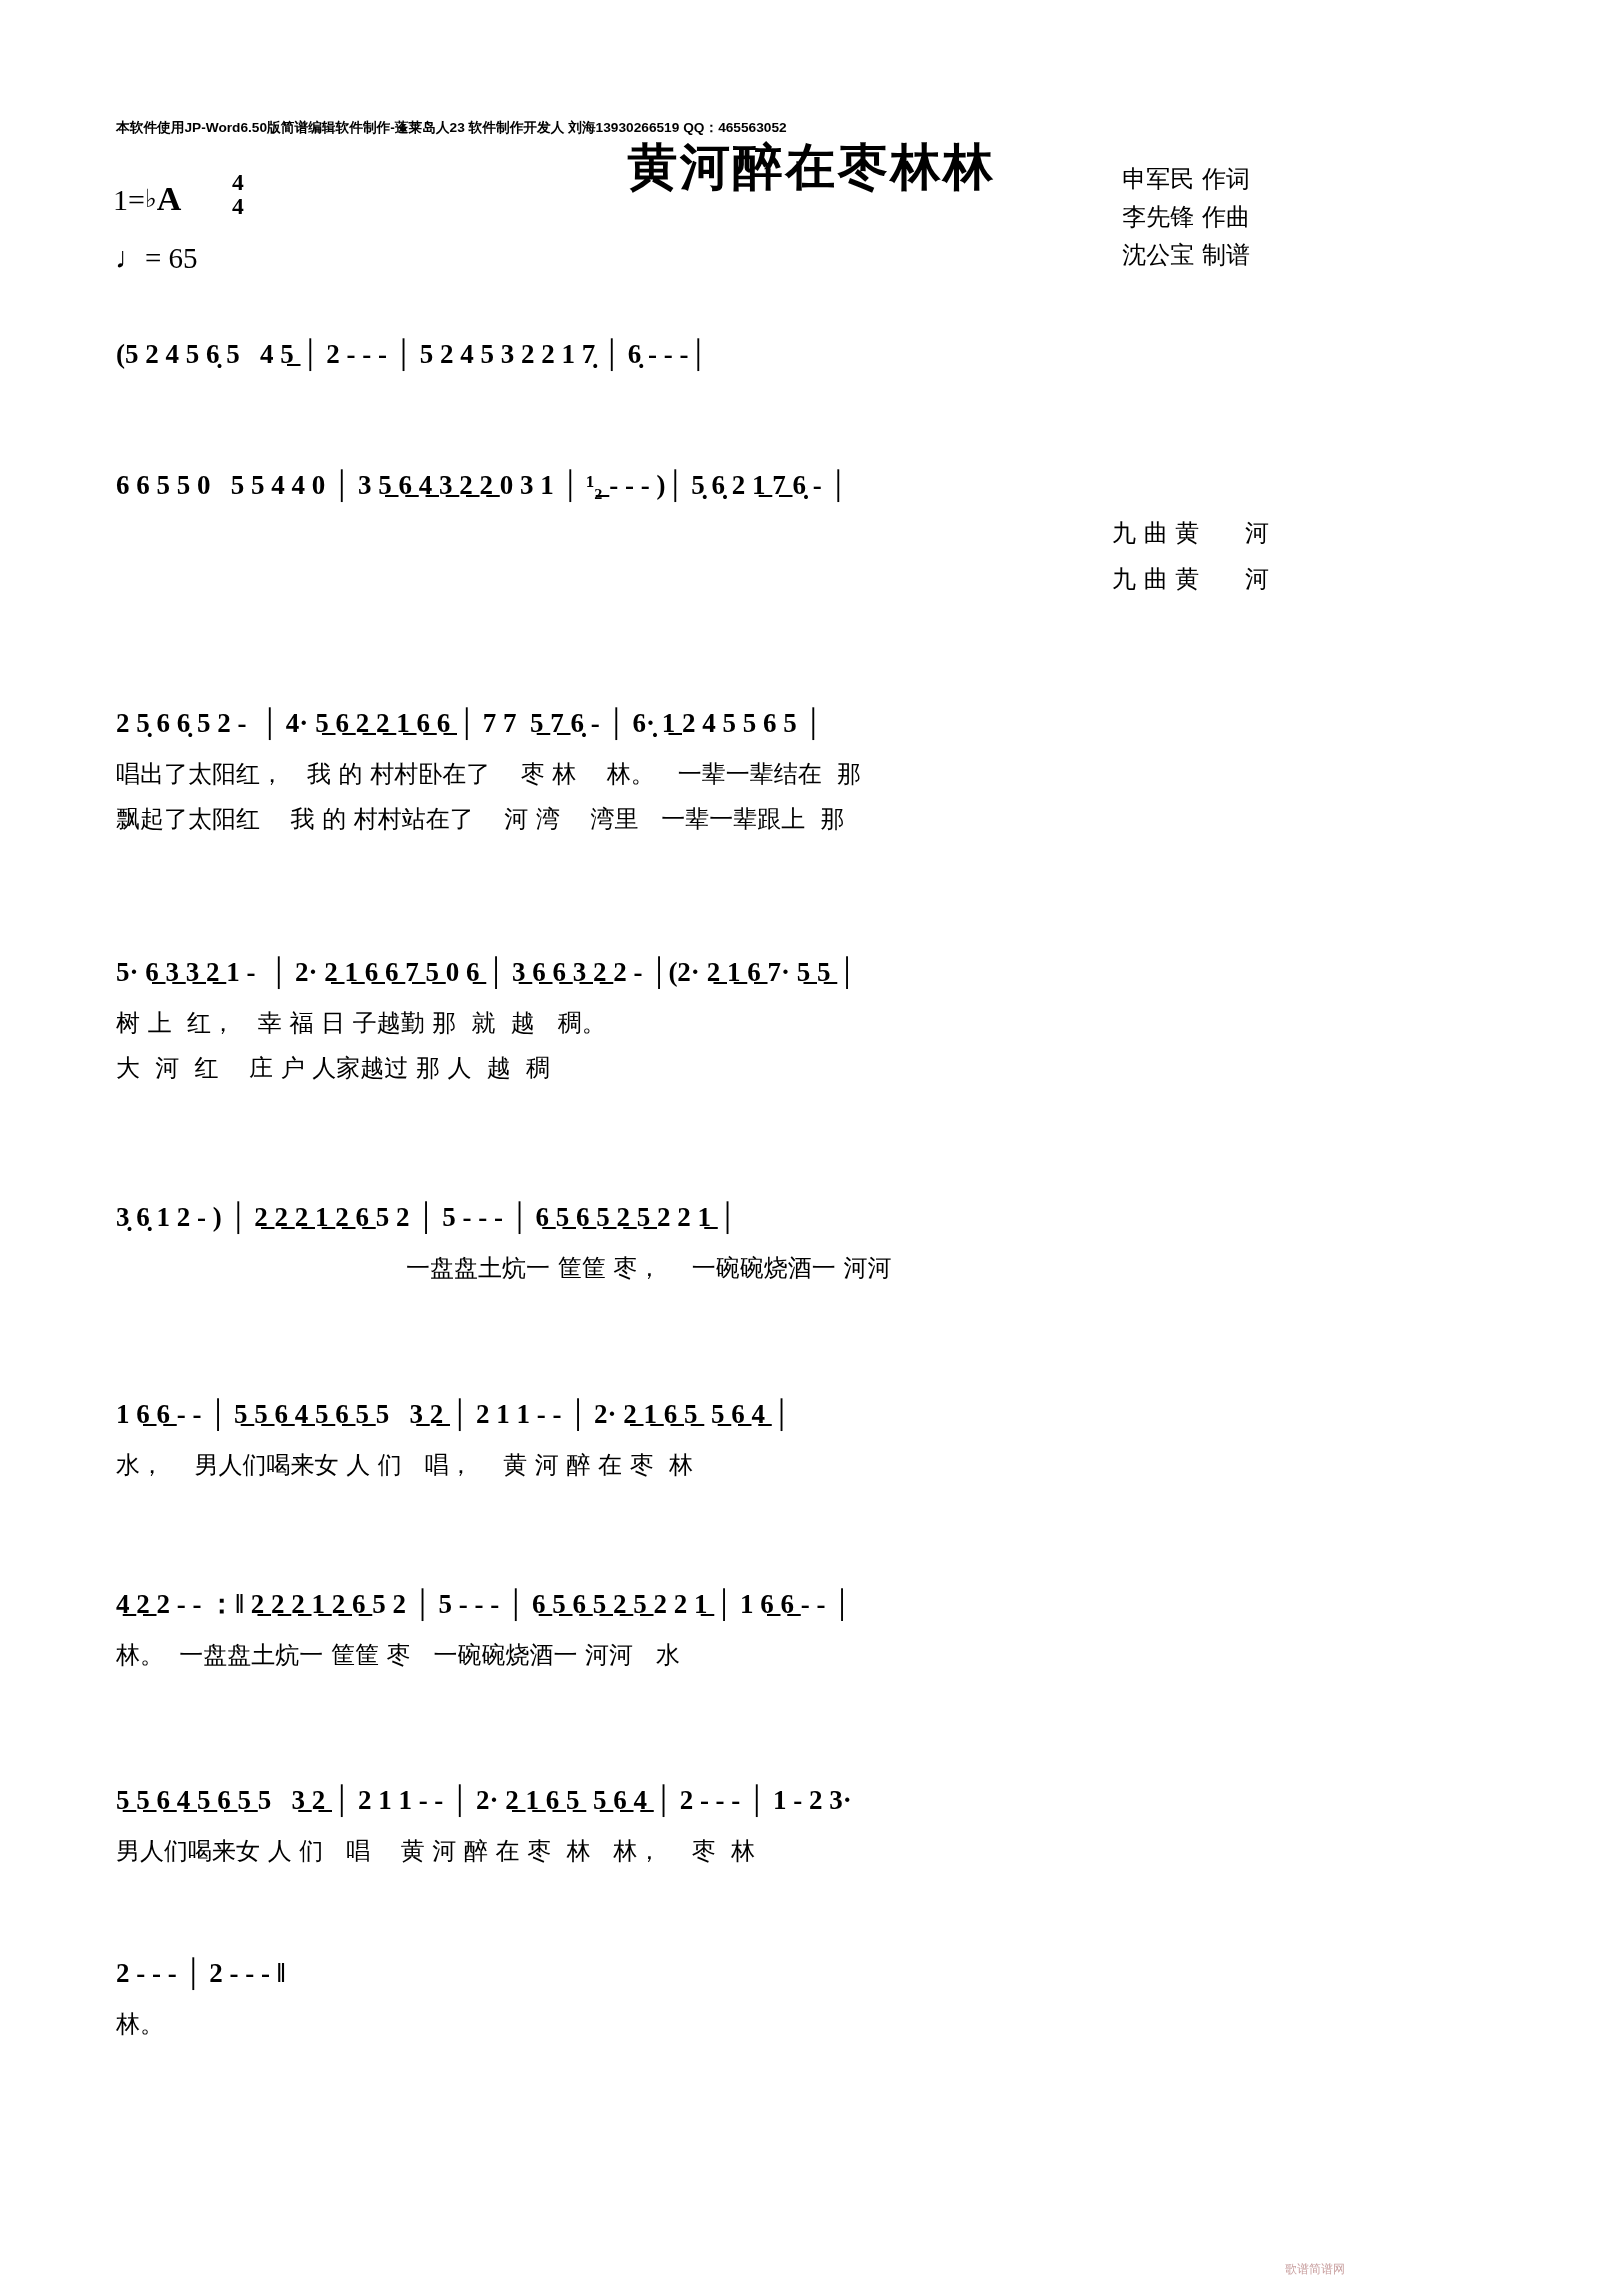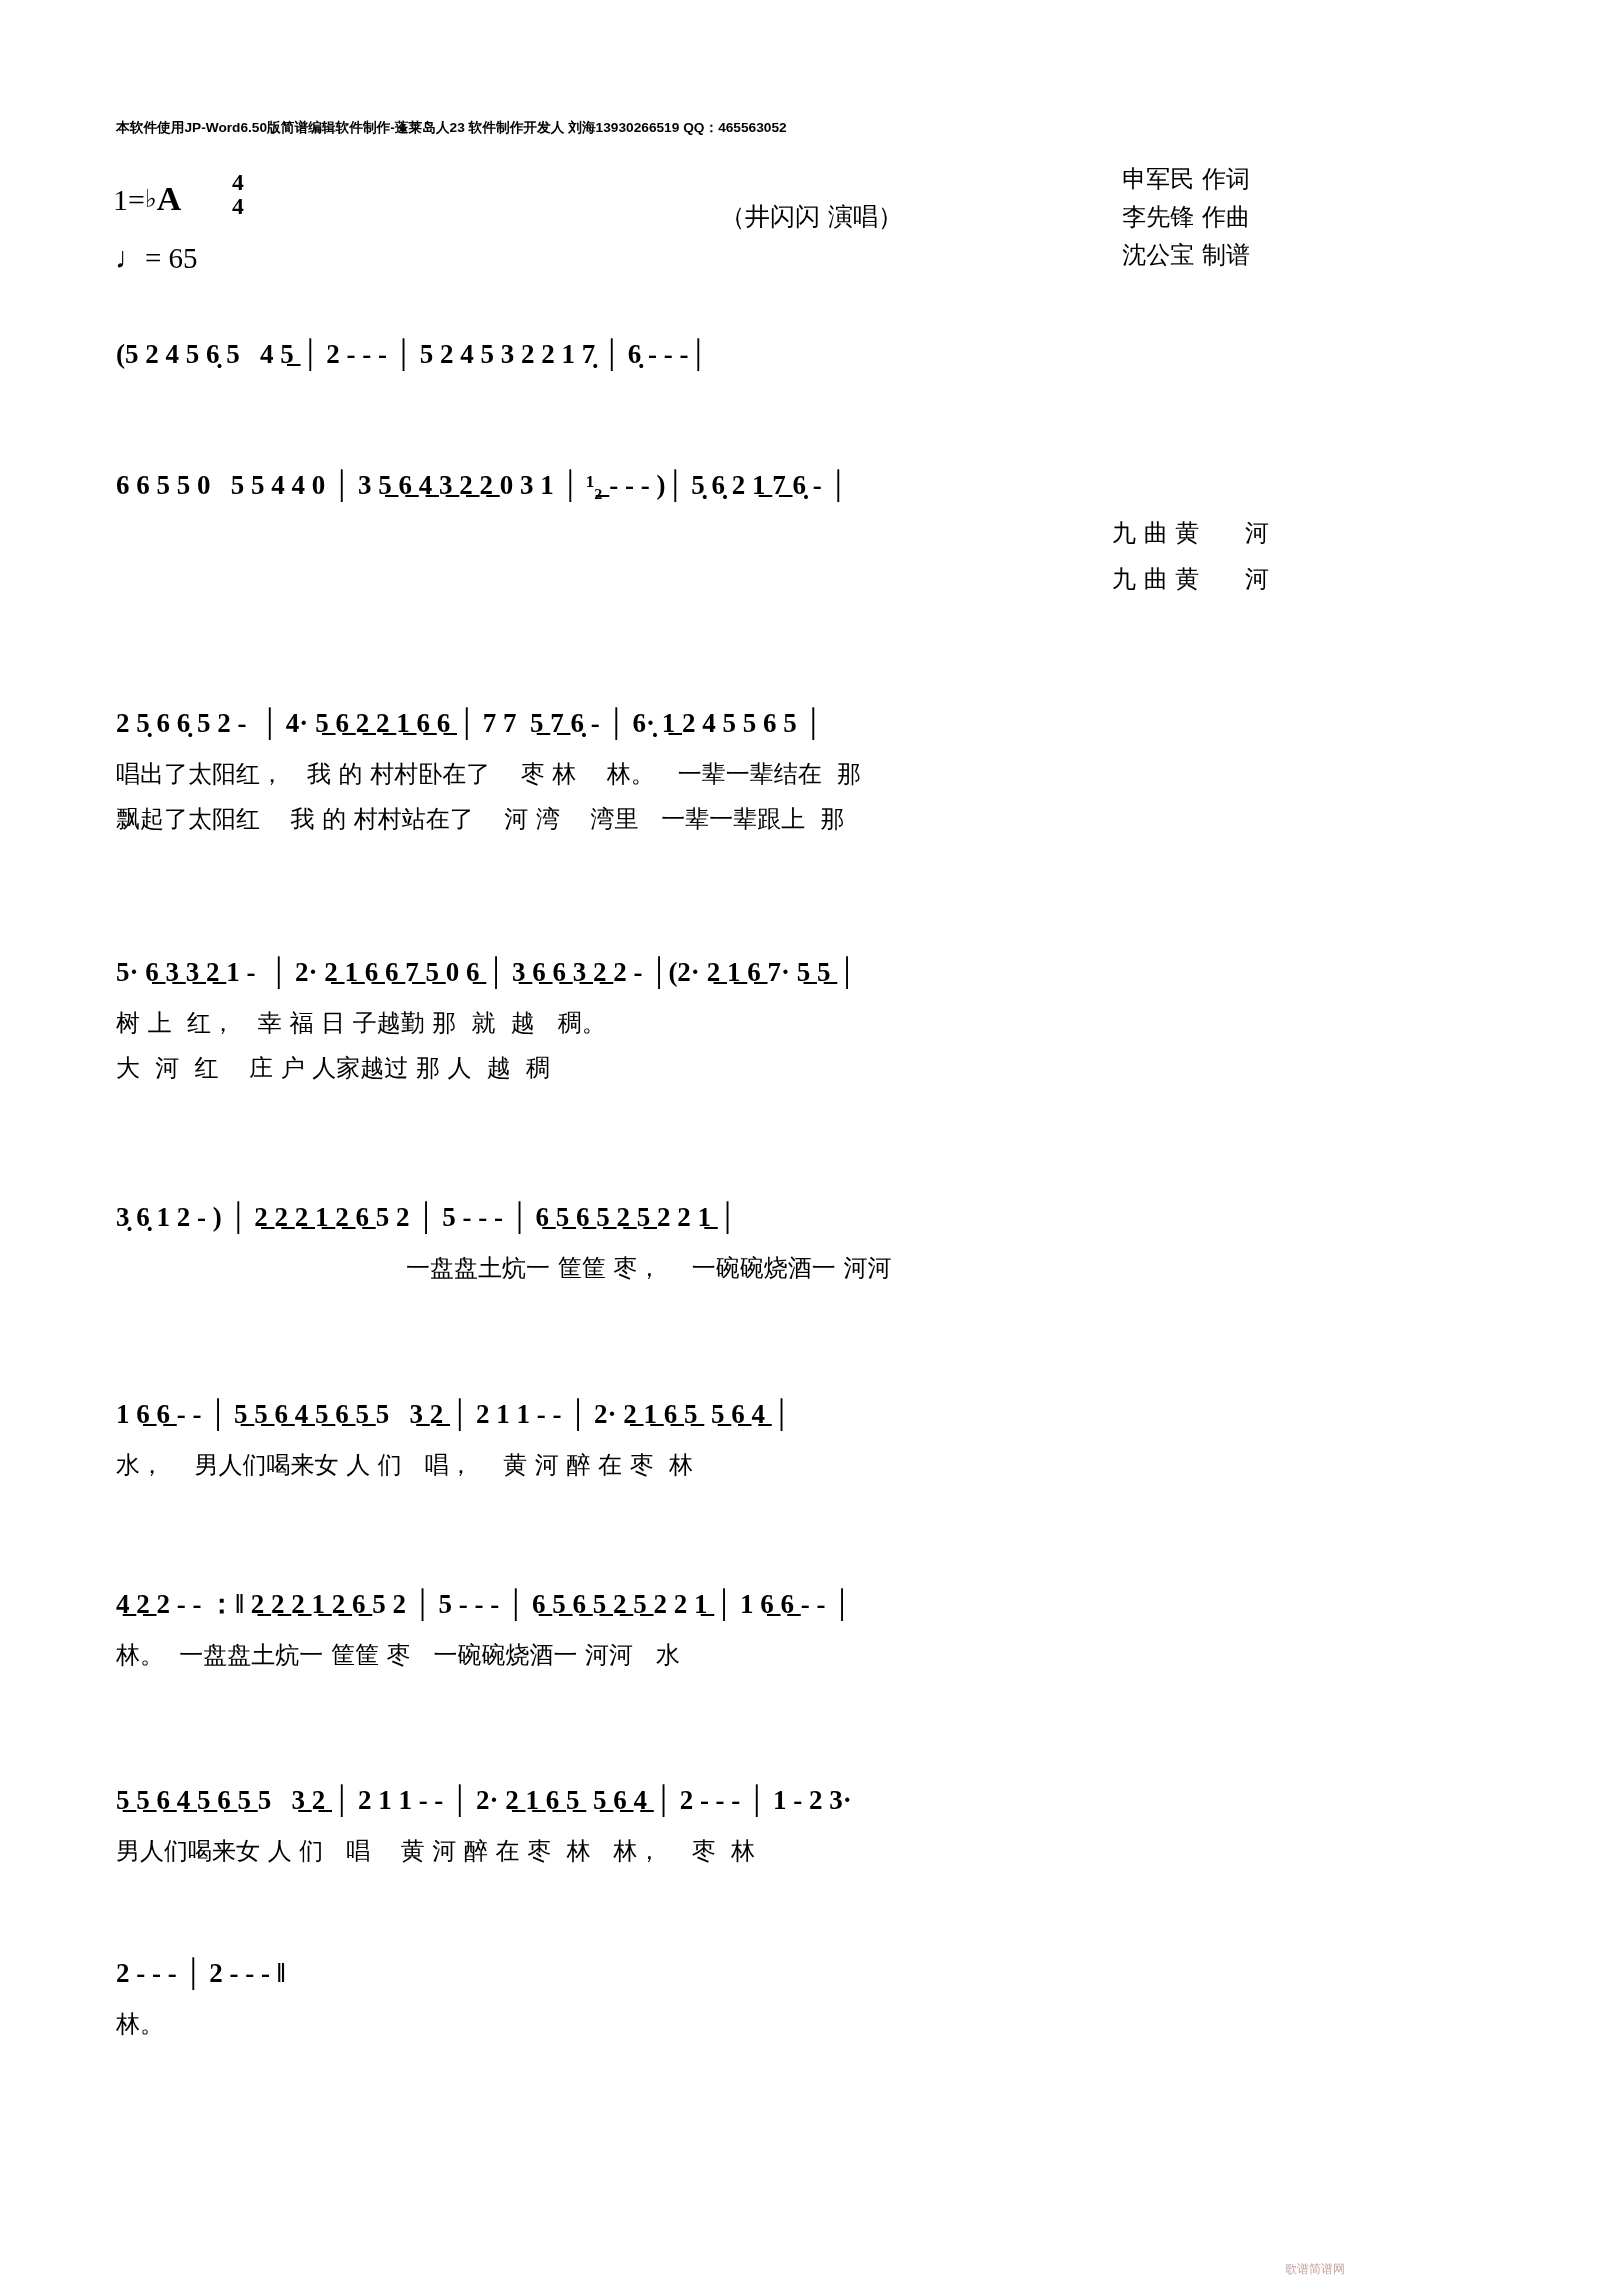--- a/index.html
+++ b/index.html
@@ -143,21 +143,21 @@
   }
 </style>
 </head>
 <body>
 
 <div class="page">
 
   <div class="soft-note">本软件使用JP-Word6.50版简谱编辑软件制作-蓬莱岛人23
 软件制作开发人 刘海13930266519 QQ：465563052</div>
 
-  <div class="subtitle">（井闪闪 演唱）</div>
+  <div class="title">黄河醉在枣林林</div>
   <div class="credits"><span style="white-space:pre-line">申军民 作词
 李先锋 作曲
 沈公宝 制谱</span></div>
 
   <div class="keysig"><span>1=</span><span class="flat">♭</span><span class="bigA">A</span></div>
 
   <div class="timesig">
     <span class="num">4</span>
     <span class="den">4</span>
   </div>

